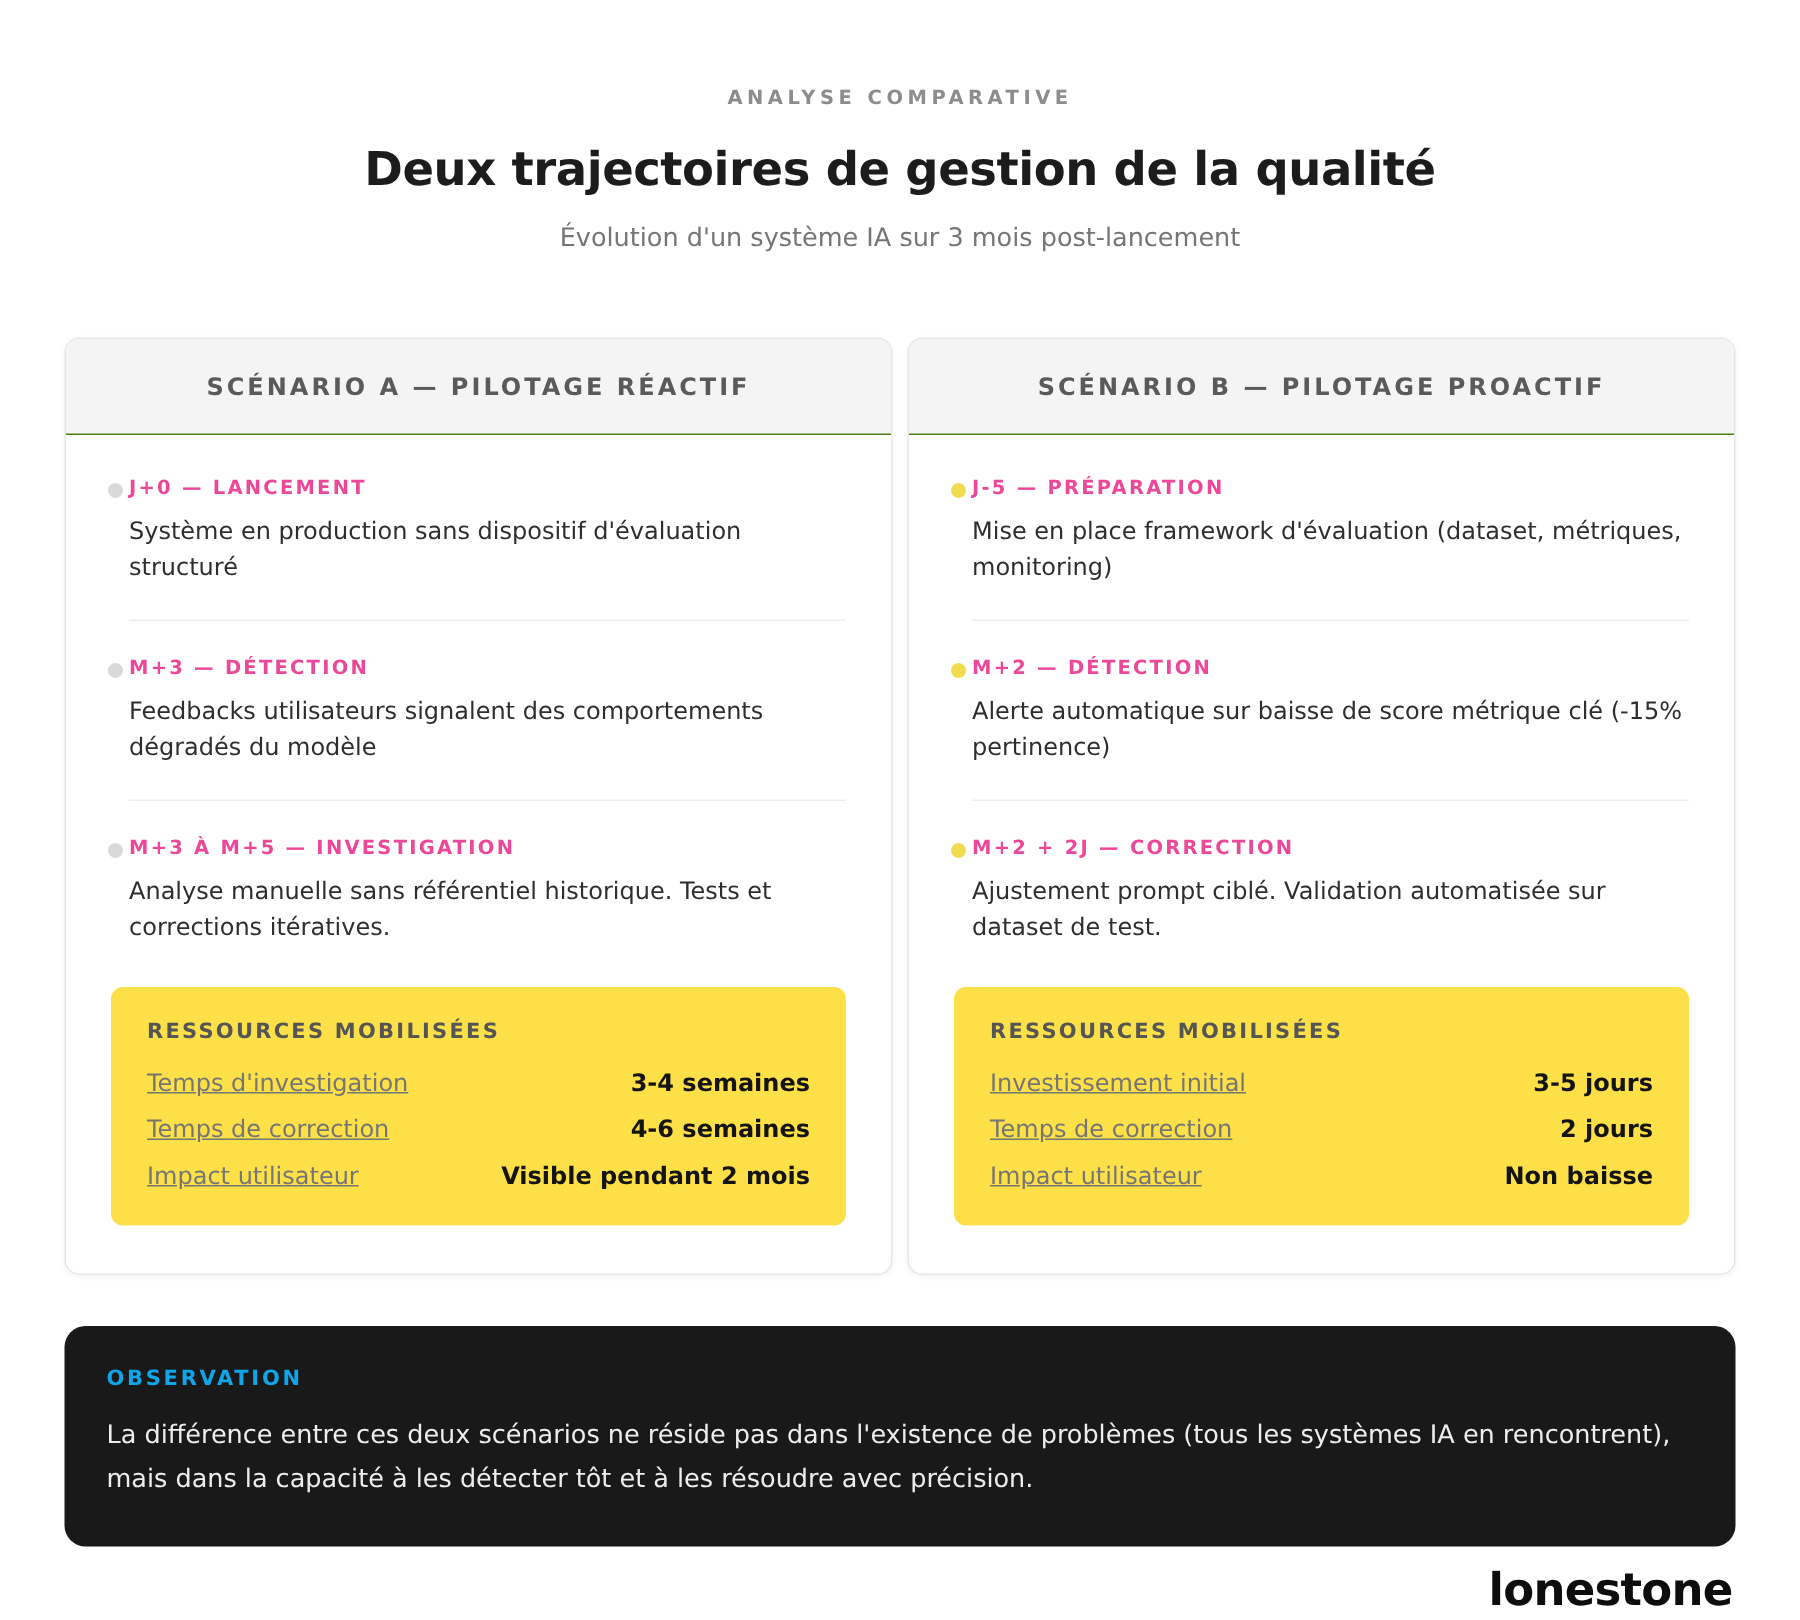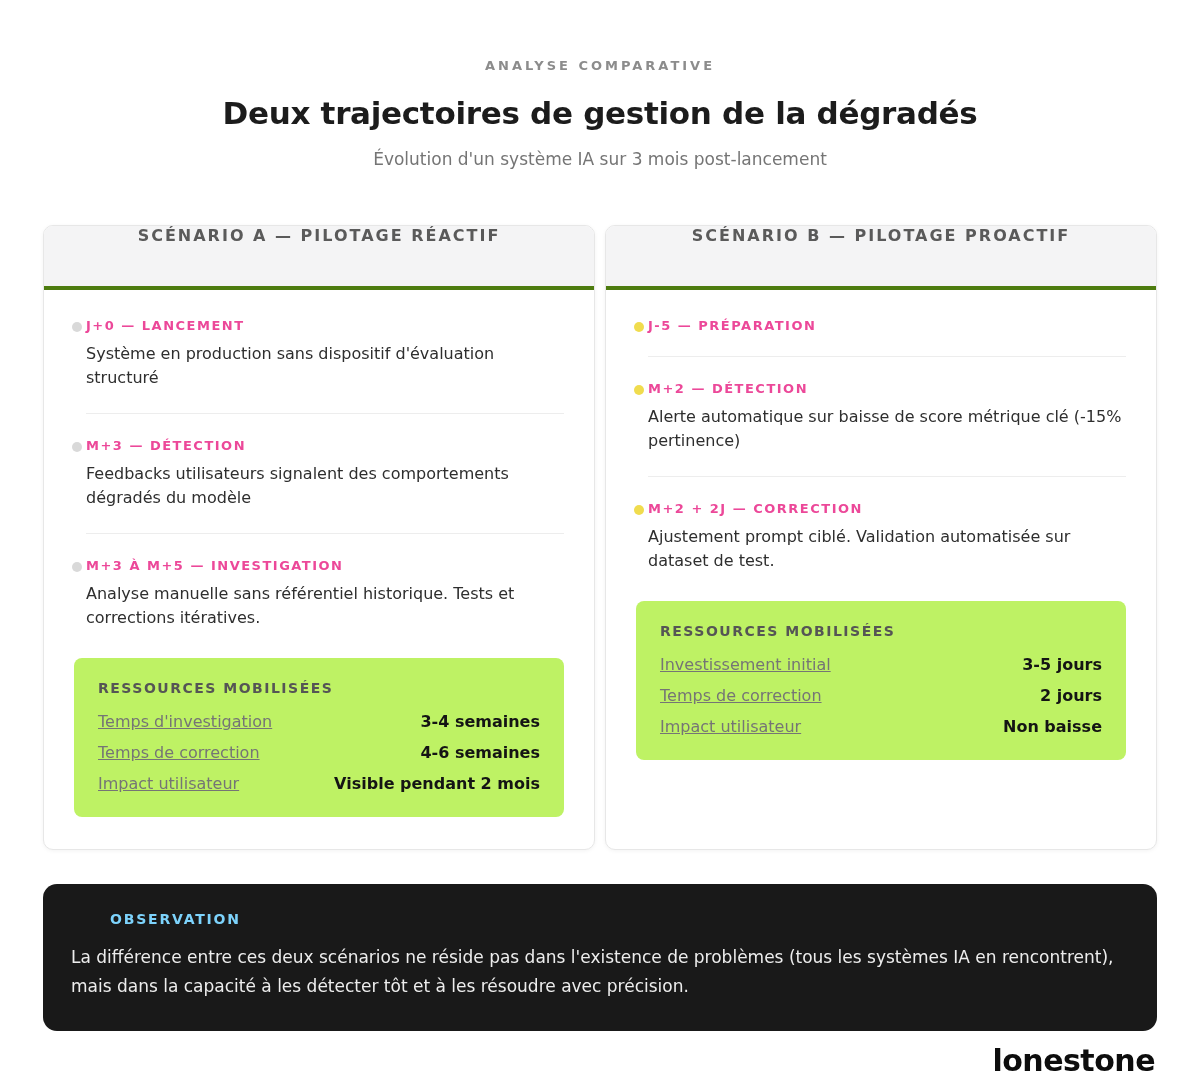--- a/index.html
+++ b/index.html
@@ -32,23 +32,23 @@
   .card {
     flex: 1 1 0;
     background: #ffffff;
     border: 1px solid #e7e7e7;
     border-radius: 10px;
     box-shadow: 0 1px 4px rgba(0,0,0,0.05);
     overflow: hidden;
   }
   .card-head {
     background: #f4f4f5;
-    border-bottom: 4px solid #4d7c0f;
+    border-bottom: 1px solid #4d7c0f;
     height: 64px;
-    display: flex; justify-content: center;
+    display: flex; align-items: center; justify-content: center;
   }
   .card-title {
     font-size: 16px; font-weight: 700; letter-spacing: 2px;
     color: #5a5a5a;
   }
   .card-body { padding: 28px 30px 32px 30px; }
   .timeline { padding-left: 12px; }
   .item { position: relative; }
   .dot {
     position: absolute; left: -14px; top: 4px;
@@ -57,21 +57,21 @@
   }
   .item-label {
     font-size: 13px; font-weight: 700; letter-spacing: 1.5px;
     color: #ec4899; margin-bottom: 9px;
   }
   .item-text { font-size: 16px; line-height: 1.5; color: #2e2e2e; max-width: 480px; }
   .divider { border-bottom: 1px solid #ededed; margin: 23px 0 24px 0; }
 
   .resources {
     margin-top: 28px;
-    background: #bef264;
+    background: #fde047;
     border-radius: 8px;
     padding: 22px 24px 24px 24px;
   }
   .res-title {
     font-size: 14px; font-weight: 700; letter-spacing: 1.5px;
     color: #555555; margin-bottom: 16px;
   }
   .res-row {
     display: flex; justify-content: space-between; align-items: baseline;
     margin-top: 12px;
@@ -104,21 +104,21 @@
     letter-spacing: -0.5px;
   }
 </style>
 </head>
 <body>
 
 <div class="page">
 
   <header class="hero">
     <div class="eyebrow">ANALYSE COMPARATIVE</div>
-    <h1 class="page-title">Deux trajectoires de gestion de la dégradés</h1>
+    <h1 class="page-title">Deux trajectoires de gestion de la qualité</h1>
     <div class="subtitle">Évolution d'un système IA sur 3 mois post-lancement</div>
   </header>
 
   <main class="cards">
 
     <section class="card">
       <header class="card-head">
         <h2 class="card-title">SCÉNARIO A — PILOTAGE RÉACTIF</h2>
       </header>
       <div class="card-body">
@@ -167,20 +167,21 @@
     <section class="card">
       <header class="card-head">
         <h2 class="card-title">SCÉNARIO B — PILOTAGE PROACTIF</h2>
       </header>
       <div class="card-body">
         <div class="timeline">
 
           <div class="item">
             <span class="dot" style="background-color: rgb(240, 220, 78);"></span>
             <div class="item-label">J-5 — PRÉPARATION</div>
+            <p class="item-text">Mise en place framework d'évaluation (dataset, métriques, monitoring)</p>
           </div>
           <div class="divider"></div>
 
           <div class="item">
             <span class="dot" style="background-color: rgb(240, 220, 78);"></span>
             <div class="item-label">M+2 — DÉTECTION</div>
             <p class="item-text">Alerte automatique sur baisse de score métrique clé (-15% pertinence)</p>
           </div>
           <div class="divider"></div>
 
@@ -206,21 +207,21 @@
             <span class="res-label">Impact utilisateur</span>
             <span class="res-value">Non baisse</span>
           </div>
         </div>
       </div>
     </section>
 
   </main>
 
   <section class="observation" style="background-color: rgb(25, 25, 25);">
-    <div class="obs-label" style="color: #7dd3fc; margin-left: 39px;">OBSERVATION</div>
+    <div class="obs-label" style="color: #0ea5e9;">OBSERVATION</div>
     <p class="obs-text">La différence entre ces deux scénarios ne réside pas dans l'existence de problèmes (tous les systèmes IA en rencontrent), mais dans la capacité à les détecter tôt et à les résoudre avec précision.</p>
   </section>
 
   <footer class="footer">
     <span class="brand">lonestone</span>
   </footer>
 
 </div>
 
 </body></html>

